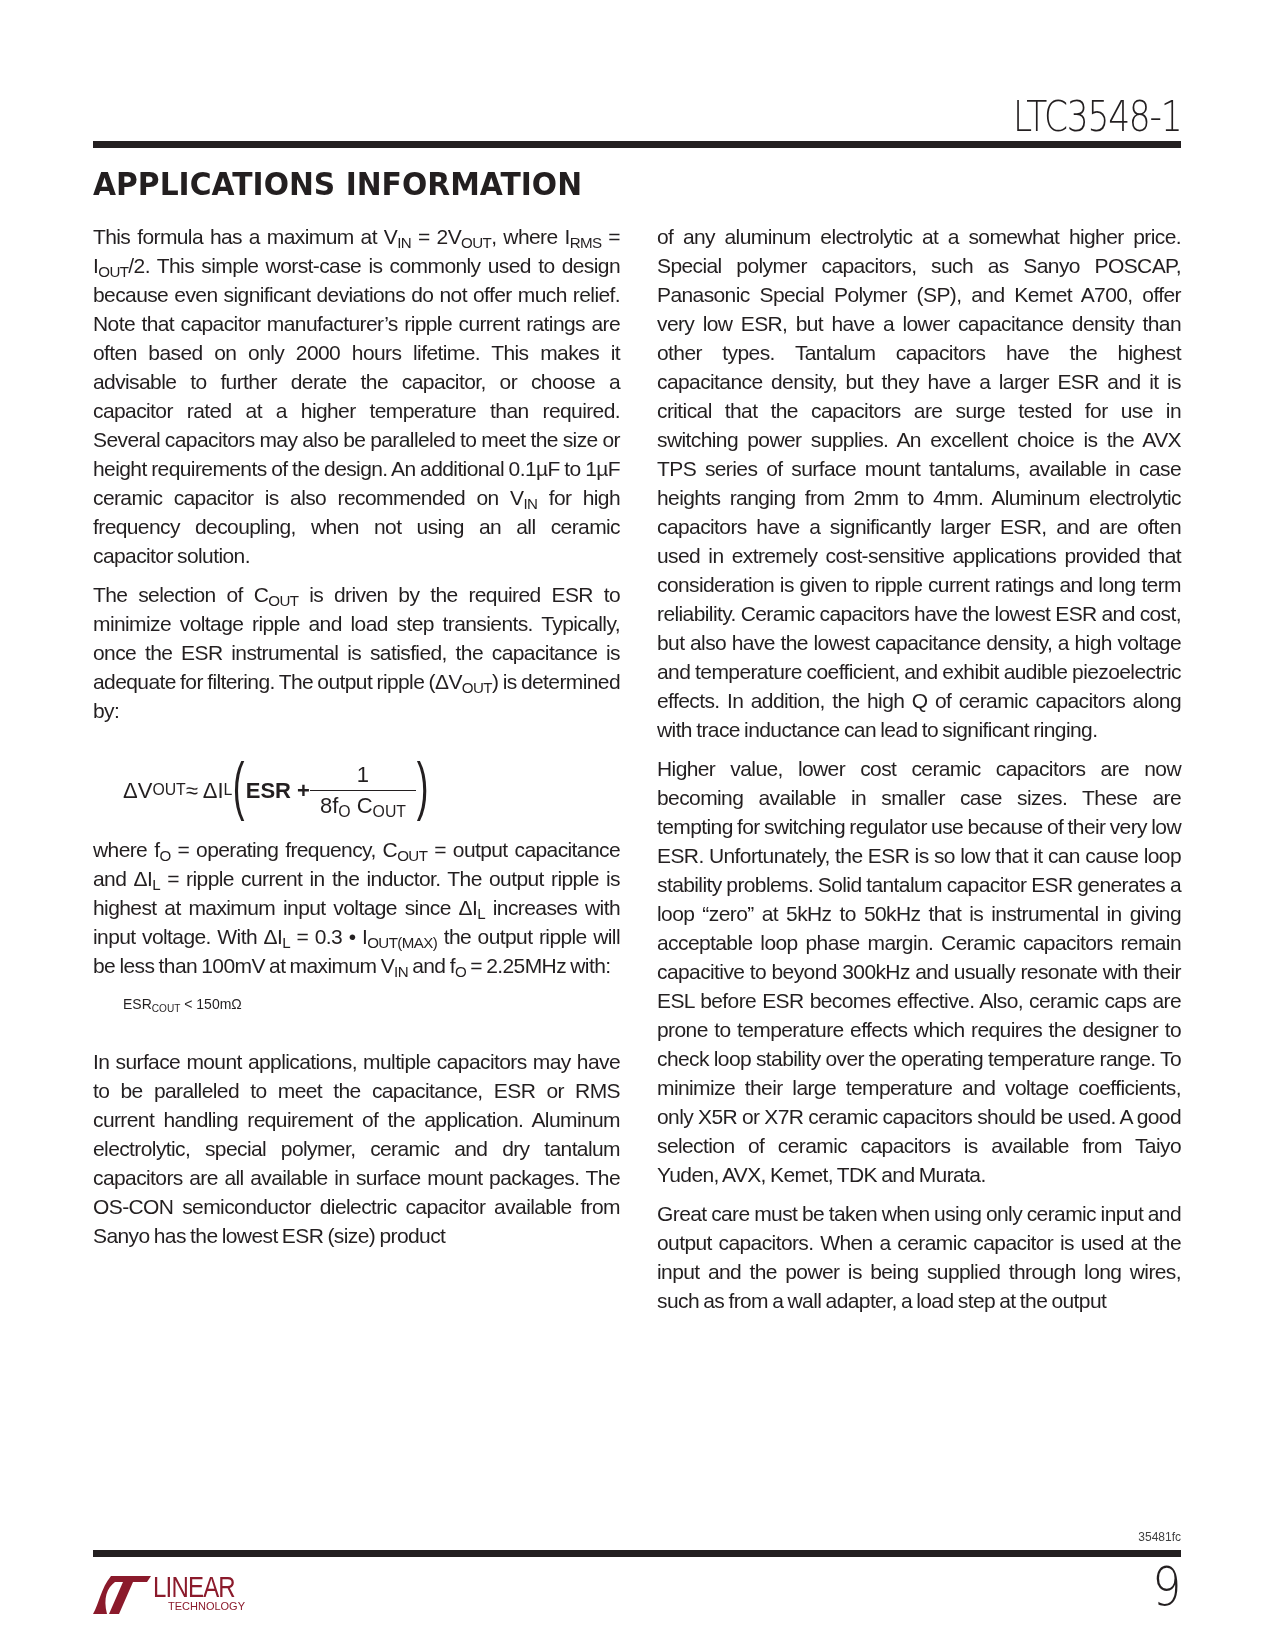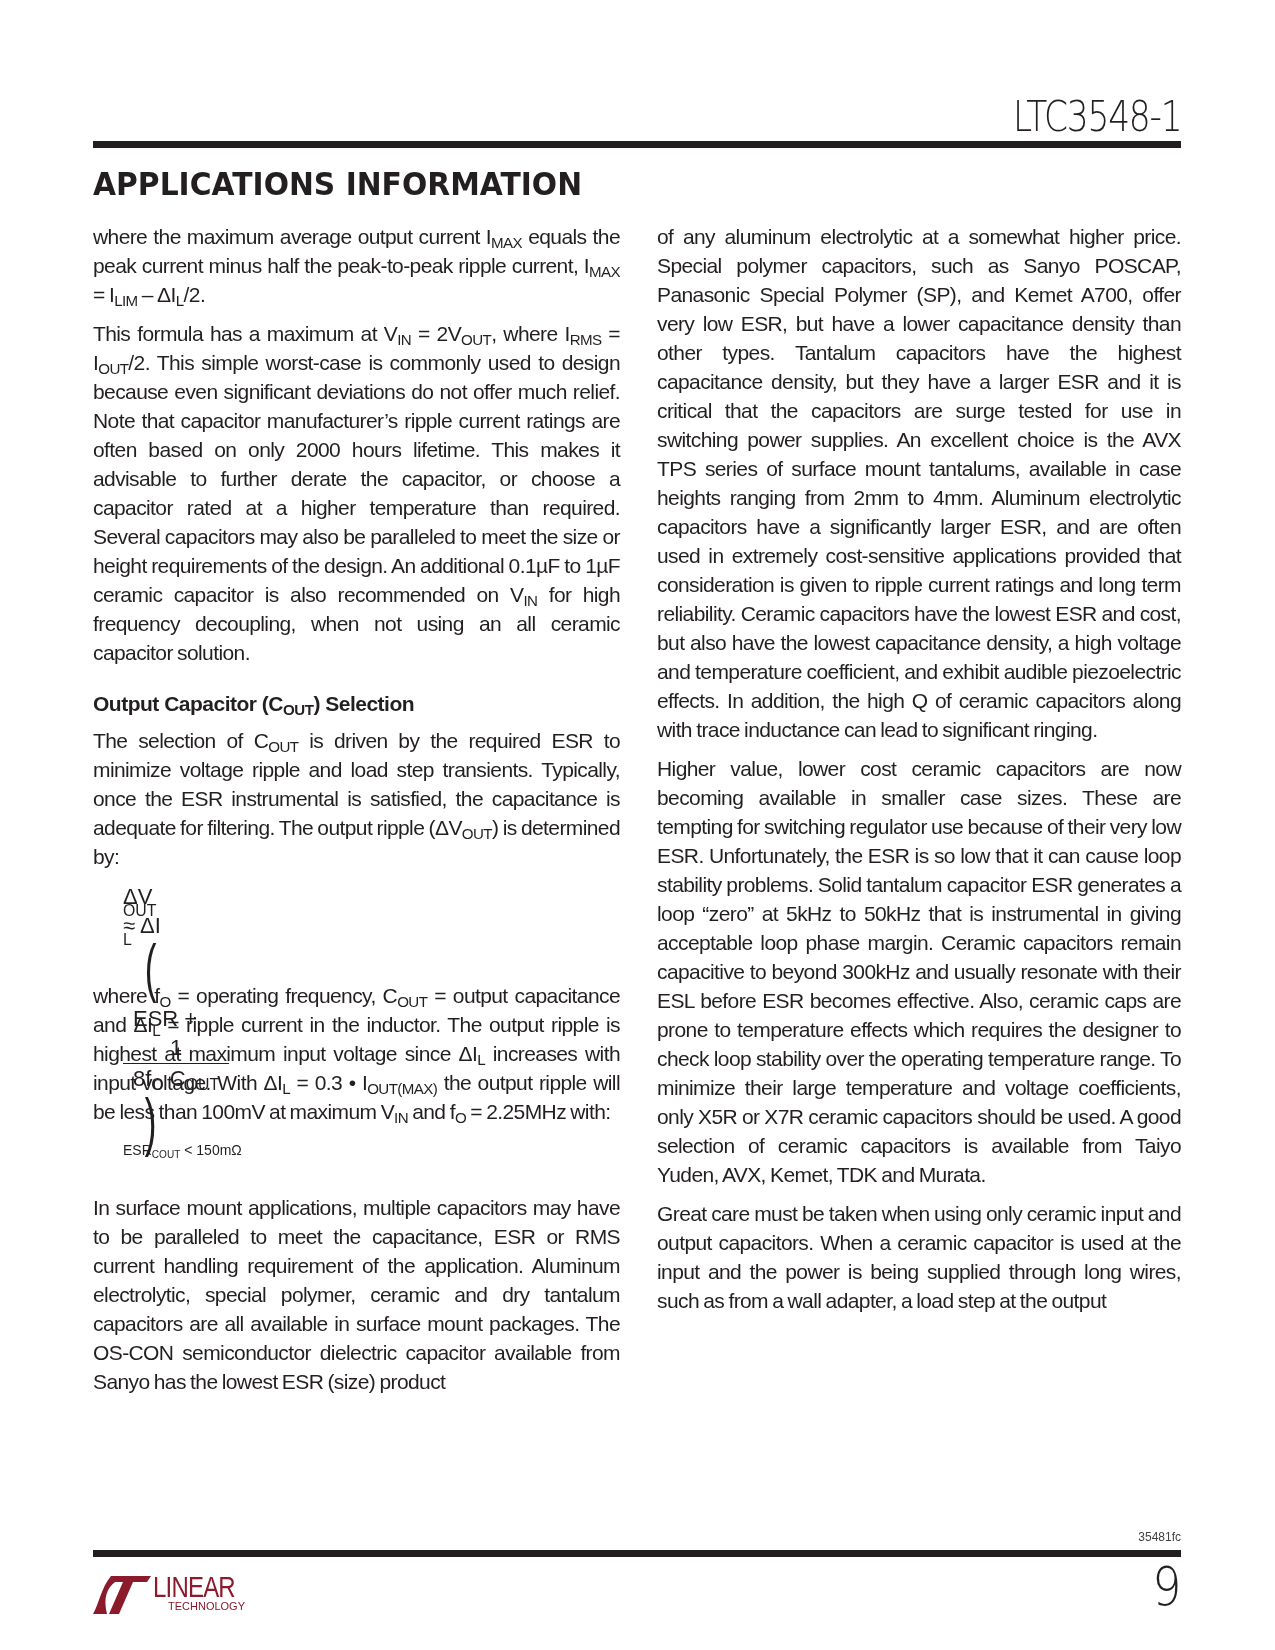--- a/index.html
+++ b/index.html
@@ -26,21 +26,21 @@
     color: #231f20; text-align: justify;
   }
   .col.left { left: 93px; width: 527px; }
   .col.right { left: 657px; width: 524px; }
   .col p { margin: 0 0 10px 0; letter-spacing: -0.6px; word-spacing: -1px; }
   .col h3 {
     margin: 22px 0 8px 0; font-size: 21px; font-weight: bold; line-height: 29px; letter-spacing: -0.5px;
   }
   sub { font-size: 0.72em; vertical-align: -0.28em; line-height: 0; }
   .eq-block { position: relative; height: 92px; margin: 4px 0 8px 0; }
-  .eq { position: absolute; left: 30px; top: 1px; font-size: 22px; display: flex; height: 80px; flex-direction: column; }
+  .eq { position: absolute; left: 30px; top: 15px; font-size: 22px; display: flex; align-items: center; height: 80px; }
   .eq .paren { font-size: 64px; font-weight: 200; line-height: 1; transform: scaleX(0.55); display: inline-block; margin: 0 -4px; position: relative; top: -4px;}
   .frac { display: inline-flex; flex-direction: column; align-items: center; margin: 0 4px; }
   .frac .num { padding: 0 4px; border-bottom: 1.5px solid #231f20; width: 100%; text-align: center; line-height: 30px;}
   .frac .den { line-height: 30px; padding: 0 6px; }
   .indent-eq { padding-left: 30px; margin: 6px 0 28px 0; font-size: 14px; }
   .docnum {
     position: absolute; right: 94px; top: 1530px;
     font-family: "Liberation Sans", sans-serif; font-size: 12px; color: #404040;
   }
   .pagenum {
@@ -62,39 +62,33 @@
 </style>
 </head>
 <body>
 
 <div class="part-title">LTC3548-1</div>
 <div class="rule top"></div>
 <div class="section-heading">APPLICATIONS INFORMATION</div>
 
 <div class="col left">
   <p>
-    <span>where the maximum average output current I</span><sub>MAX</sub><span> equals the peak current minus half the peak-to-peak ripple current, I</span><sub>MAX</sub><span> = I</span><sub>LIM</sub><span> – ΔI</span><sub>L</sub><span>/2.</span>
-  </p>
-  <p>
     <span>This formula has a maximum at V</span><sub>IN</sub><span> = 2V</span><sub>OUT</sub><span>, where I</span><sub>RMS</sub><span> = I</span><sub>OUT</sub><span>/2. This simple worst-case is commonly used to design because even significant deviations do not offer much relief. Note that capacitor manufacturer’s ripple current ratings are often based on only 2000 hours lifetime. This makes it advisable to further derate the capacitor, or choose a capacitor rated at a higher temperature than required. Several capacitors may also be paralleled to meet the size or height requirements of the design. An additional 0.1µF to 1µF ceramic capacitor is also recommended on V</span><sub>IN</sub><span> for high frequency decoupling, when not using an all ceramic capacitor solution.</span>
   </p>
-  <h3>
-    <span>Output Capacitor (C</span><sub>OUT</sub><span>) Selection</span>
-  </h3>
   <p>
     <span>The selection of C</span><sub>OUT</sub><span> is driven by the required ESR to minimize voltage ripple and load step transients. Typically, once the ESR instrumental is satisfied, the capacitance is adequate for filtering. The output ripple (ΔV</span><sub>OUT</sub><span>) is determined by:</span>
   </p>
   <div class="eq-block">
     <div class="eq">
       <span>ΔV</span>
         <sub>OUT</sub>
       <span> ≈ ΔI</span>
         <sub>L</sub>
       <span class="paren">(</span>
-      <span style="margin-left:10px;">ESR +</span>
+      <span style="margin-left:0;font-weight:bold;">ESR +</span>
       <span class="frac">
         <span class="num">1</span>
         <span class="den"><span>8f</span><sub>O</sub><span> C</span><sub>OUT</sub></span>
       </span>
       <span class="paren">)</span>
     </div>
   </div>
   <p>
     <span>where f</span><sub>O</sub><span> = operating frequency, C</span><sub>OUT</sub><span> = output capacitance and ΔI</span><sub>L</sub><span> = ripple current in the inductor. The output ripple is highest at maximum input voltage since ΔI</span><sub>L</sub><span> increases with input voltage. With ΔI</span><sub>L</sub><span> = 0.3 • I</span><sub>OUT(MAX)</sub><span> the output ripple will be less than 100mV at maximum V</span><sub>IN</sub><span> and f</span><sub>O</sub><span> = 2.25MHz with:</span>
   </p>

